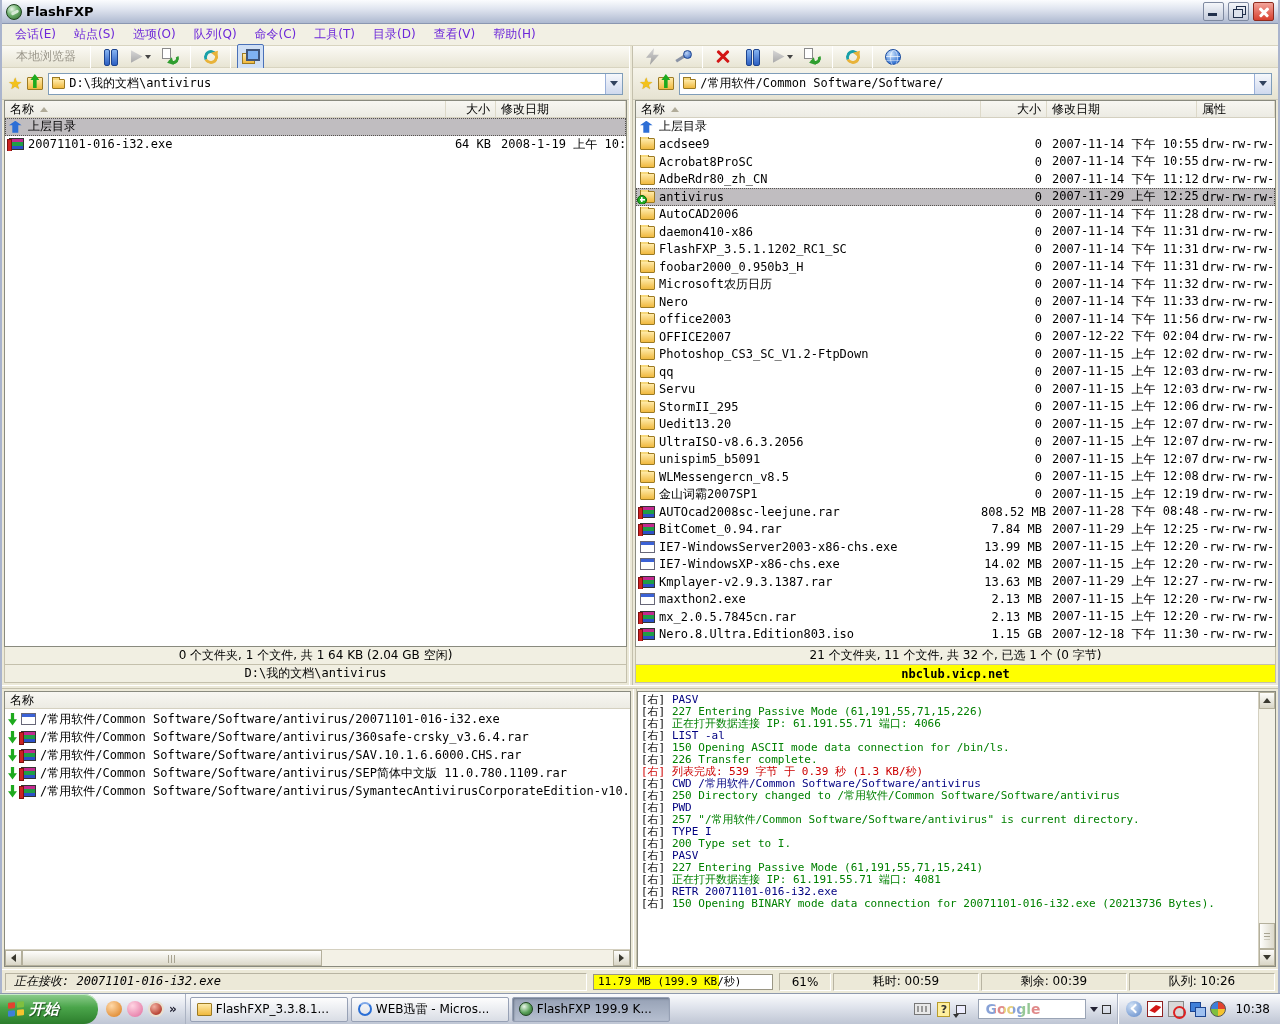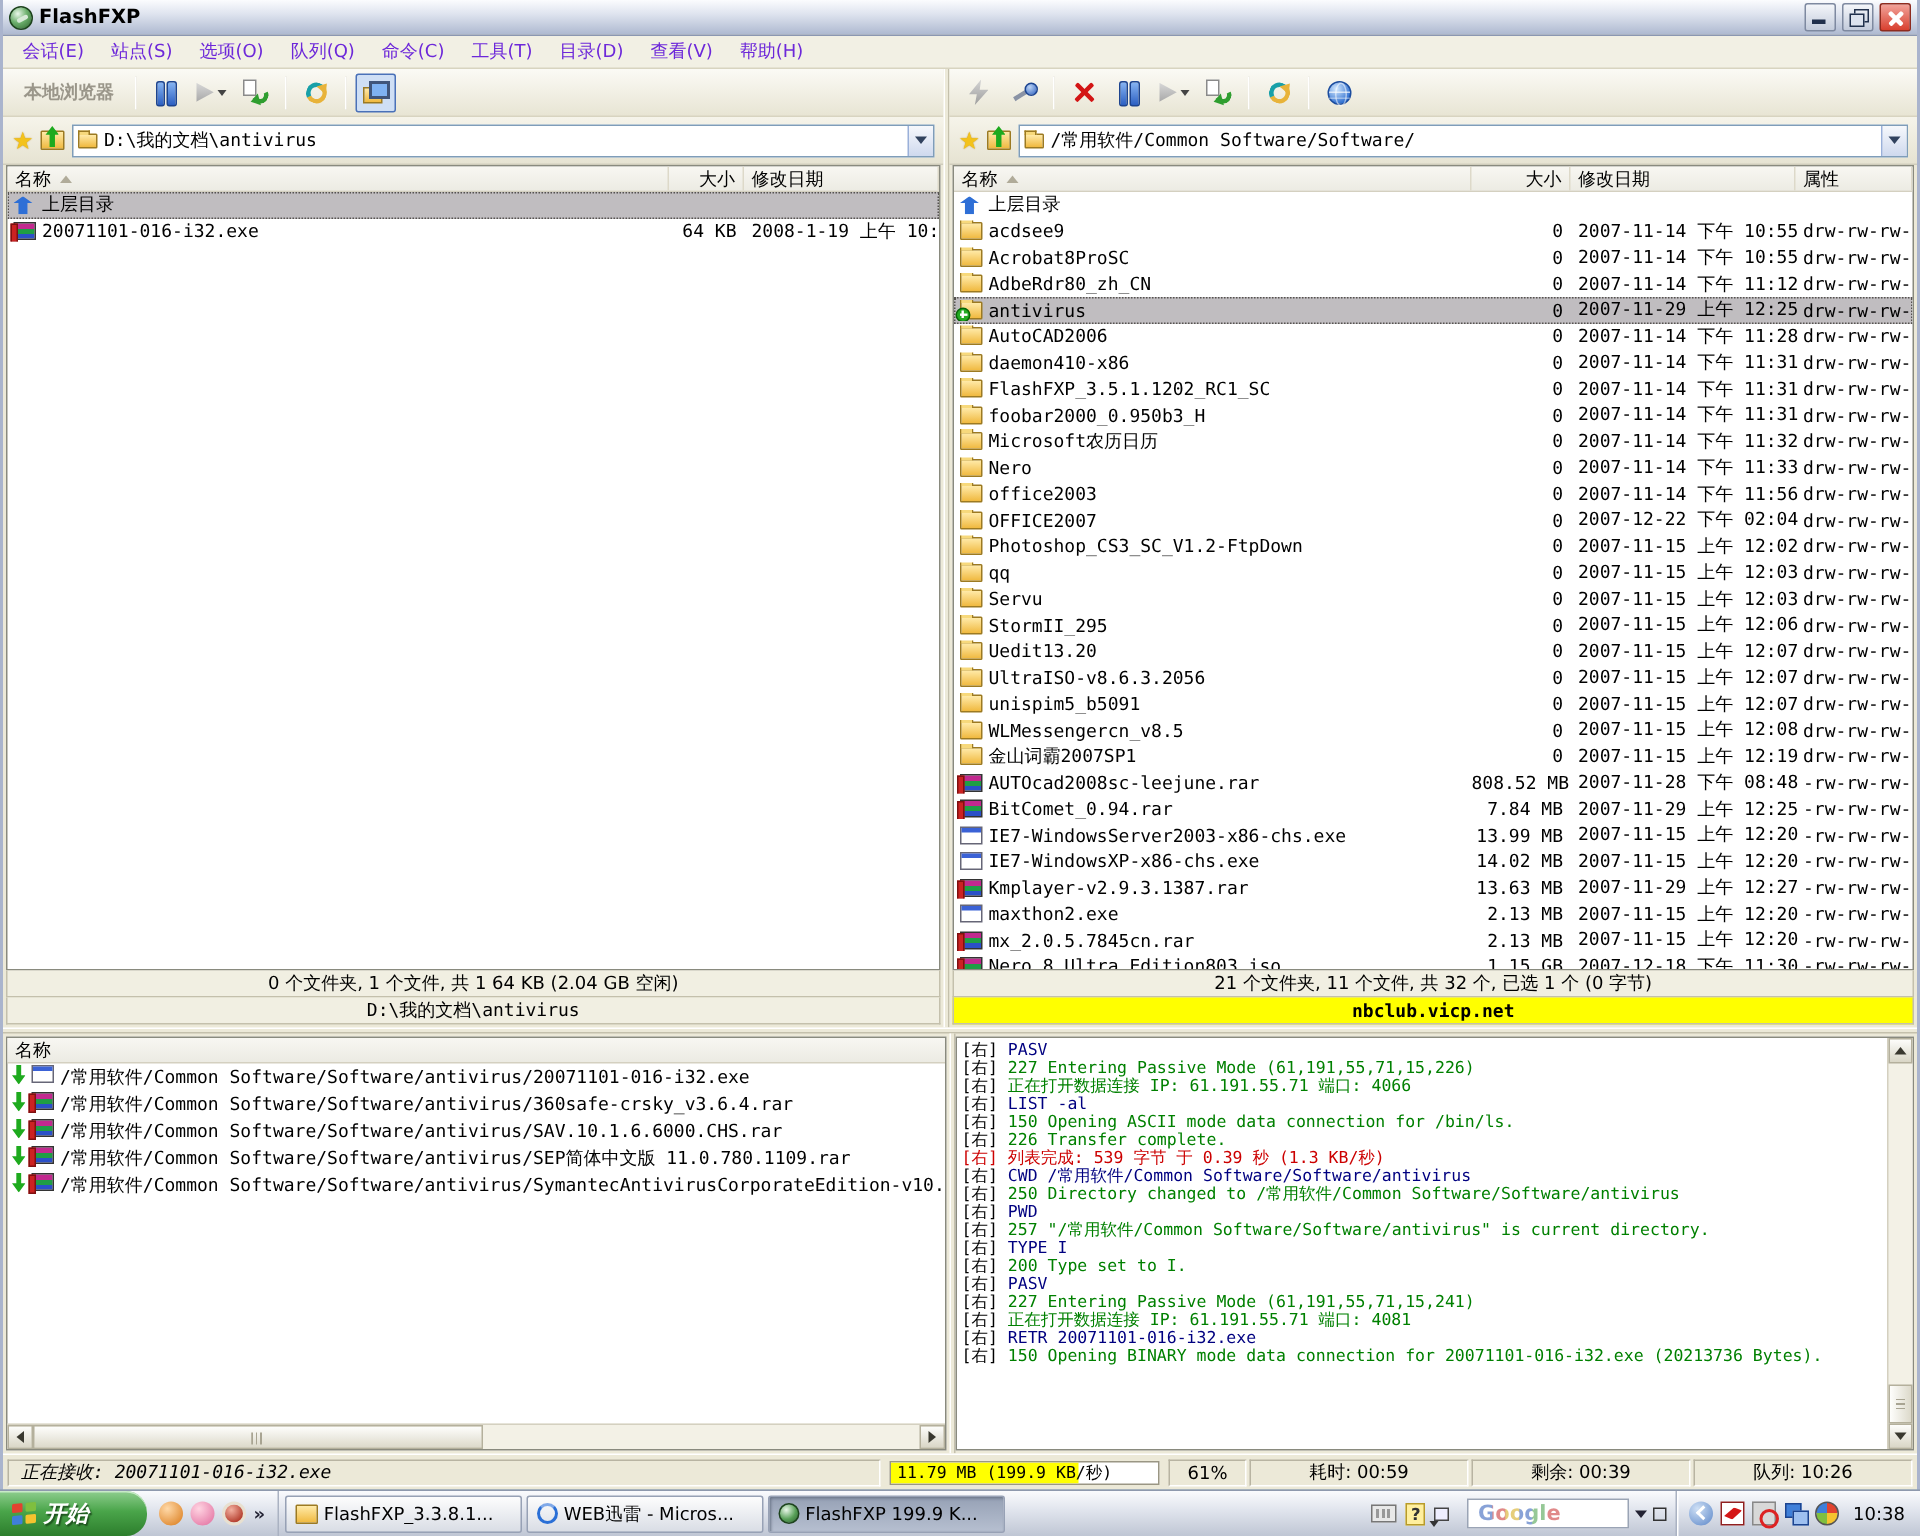--- a/index.html
+++ b/index.html
@@ -30,22 +30,22 @@
   
   .menubar{height:22px;flex:none;display:flex;align-items:center;background:#f2f0e4;
     border-bottom:1px solid #d8d4c0;padding-left:4px;}
   .menuitem{padding:2px 9px;color:#6d28d9;}
   
   .panes{flex:none;height:639px;display:flex;}
   .pane{display:flex;flex-direction:column;background:#ece9d8;}
   .pane.left{width:627px;flex:none;}
   .pane.right{flex:1;}
   .vsplit{width:4px;flex:none;background:#ece9d8;border-left:1px solid #fff;border-right:1px solid #c4c0ac;}
-  .toolbar{height:32px;flex:none;display:flex;align-items:center;gap:3px;padding:0 6px;
-    background:linear-gradient(180deg,#fbfaf5,#e8e5d4);border-bottom:1px solid #d8d4c0;font-weight:bold;}
+  .toolbar{height:22px;flex:none;display:flex;align-items:center;gap:3px;padding:0 6px;
+    background:linear-gradient(180deg,#fbfaf5,#e8e5d4);border-bottom:1px solid #d8d4c0;}
   .tbtn{width:27px;height:26px;border:1px solid transparent;border-radius:2px;
     display:flex;align-items:center;justify-content:center;flex:none;}
   .tbtn.pressed{border:1px solid #4a71b8;background:#cfdff5;}
   .tbtxt{color:#9a968a;padding:0 8px;}
   .tsep{width:1px;height:22px;background:#cfccbb;border-right:1px solid #fff;margin:0 3px;flex:none;}
   .dd{width:0;height:0;border-left:3.5px solid transparent;border-right:3.5px solid transparent;
     border-top:4px solid #444;margin-left:2px;}
   
   .i-pause{width:14px;height:15px;position:relative;}
   .i-pause::before,.i-pause::after{content:"";position:absolute;top:0;width:4.5px;height:15px;border-radius:2px;
@@ -139,21 +139,21 @@
     font-family:"DejaVu Sans Mono",monospace;font-size:12px;}
   .foot2.host{background:#ffff00;font-weight:bold;}
   
   .hsplit{height:4px;flex:none;background:#ece9d8;border-top:1px solid #fff;border-bottom:1px solid #c4c0ac;}
   .bottom{flex:1;display:flex;min-height:0;}
   .queuepanel{width:627px;flex:none;display:flex;flex-direction:column;background:#fff;
     border:1px solid #898a7e;margin:2px;}
   .qhead{height:17px;flex:none;display:flex;align-items:center;padding:0 5px;
     background:linear-gradient(180deg,#f8f7f2,#ecebe3);border-bottom:1px solid #d4d0c0;}
   .qbody{flex:1;overflow:hidden;font-family:"DejaVu Sans Mono",monospace;font-size:12px;padding-top:1px;}
-  .qrow{height:18px;display:flex;white-space:nowrap;padding-left:3px;}
+  .qrow{height:18px;display:flex;align-items:center;white-space:nowrap;padding-left:3px;}
   .qarr{width:9px;height:13px;flex:none;background:#1eaa1e;margin-right:3px;
     clip-path:polygon(32% 0,68% 0,68% 52%,100% 52%,50% 100%,0 52%,32% 52%);}
   
   .hscroll{height:17px;flex:none;display:flex;background:#f3f1e6;border-top:1px solid #d4d0c0;}
   .sbtn{width:17px;height:100%;flex:none;background:linear-gradient(180deg,#fdfdfb,#d9d6c6);
     border:1px solid #b4b09c;display:flex;align-items:center;justify-content:center;}
   .sbtn i{width:0;height:0;border-top:4px solid transparent;border-bottom:4px solid transparent;}
   .sbtn.left i{border-right:5px solid #39382f;} .sbtn.right i{border-left:5px solid #39382f;}
   .sthumb{width:300px;height:100%;background:linear-gradient(180deg,#fefefc,#dcd9ca);
     border:1px solid #b4b09c;position:relative;}

